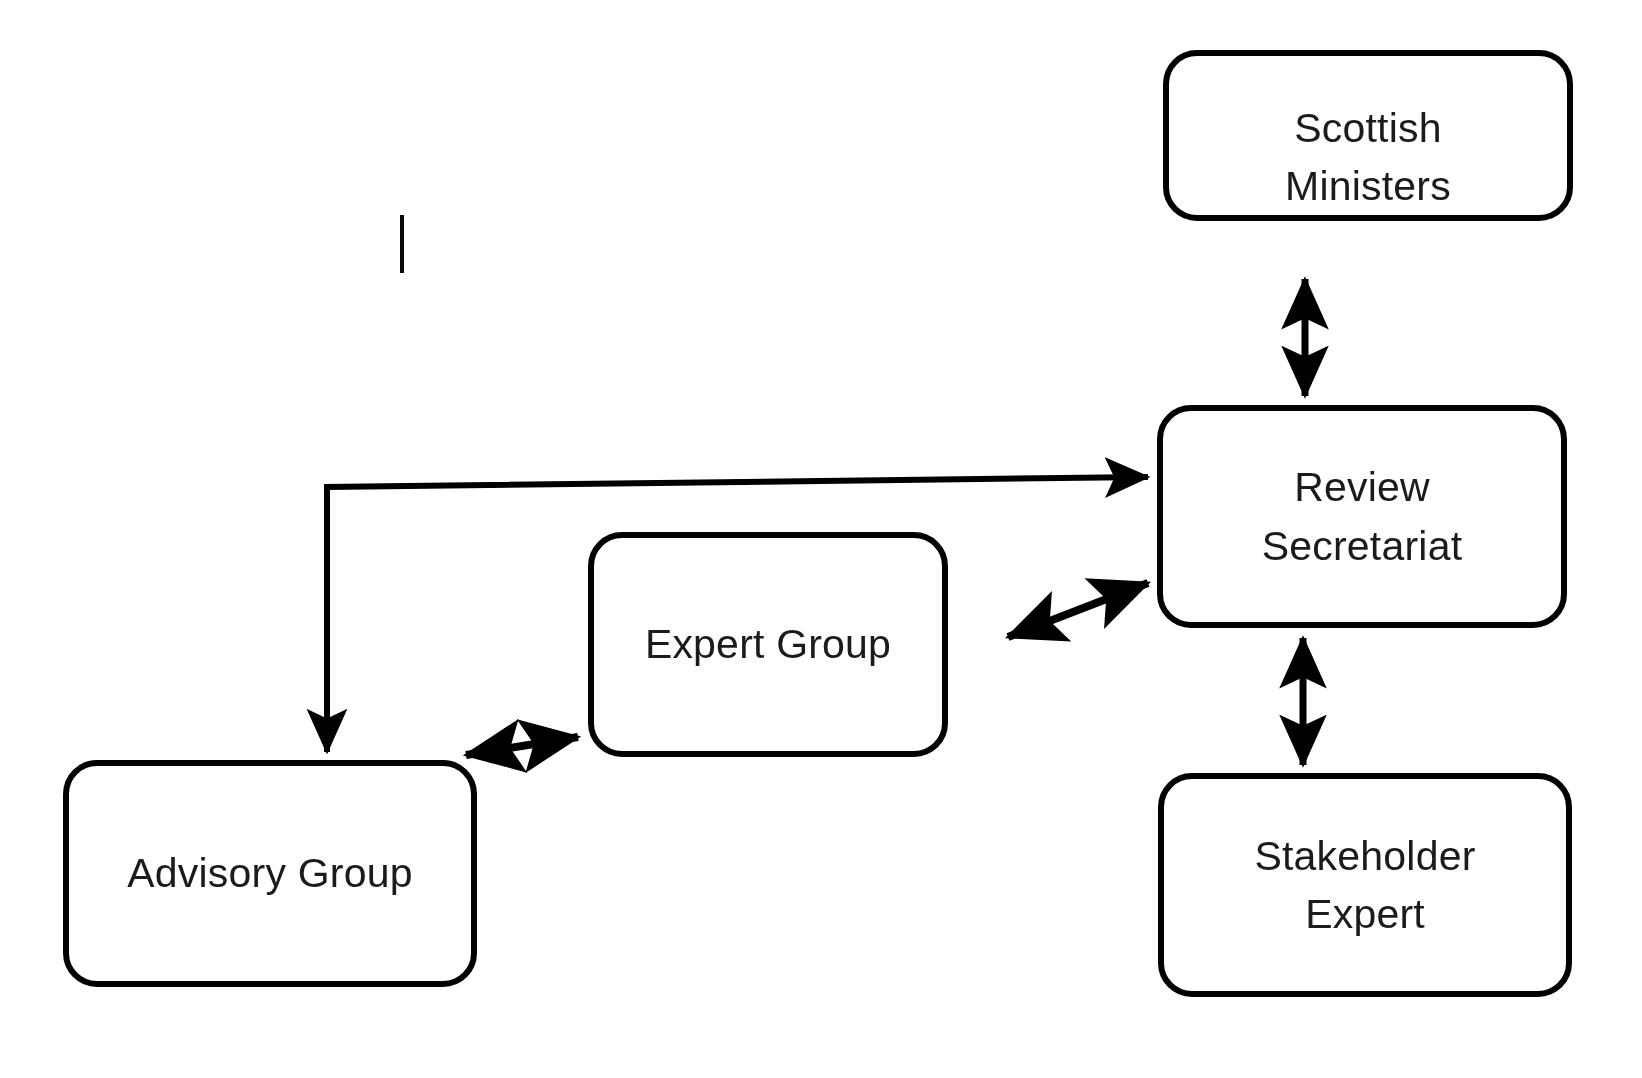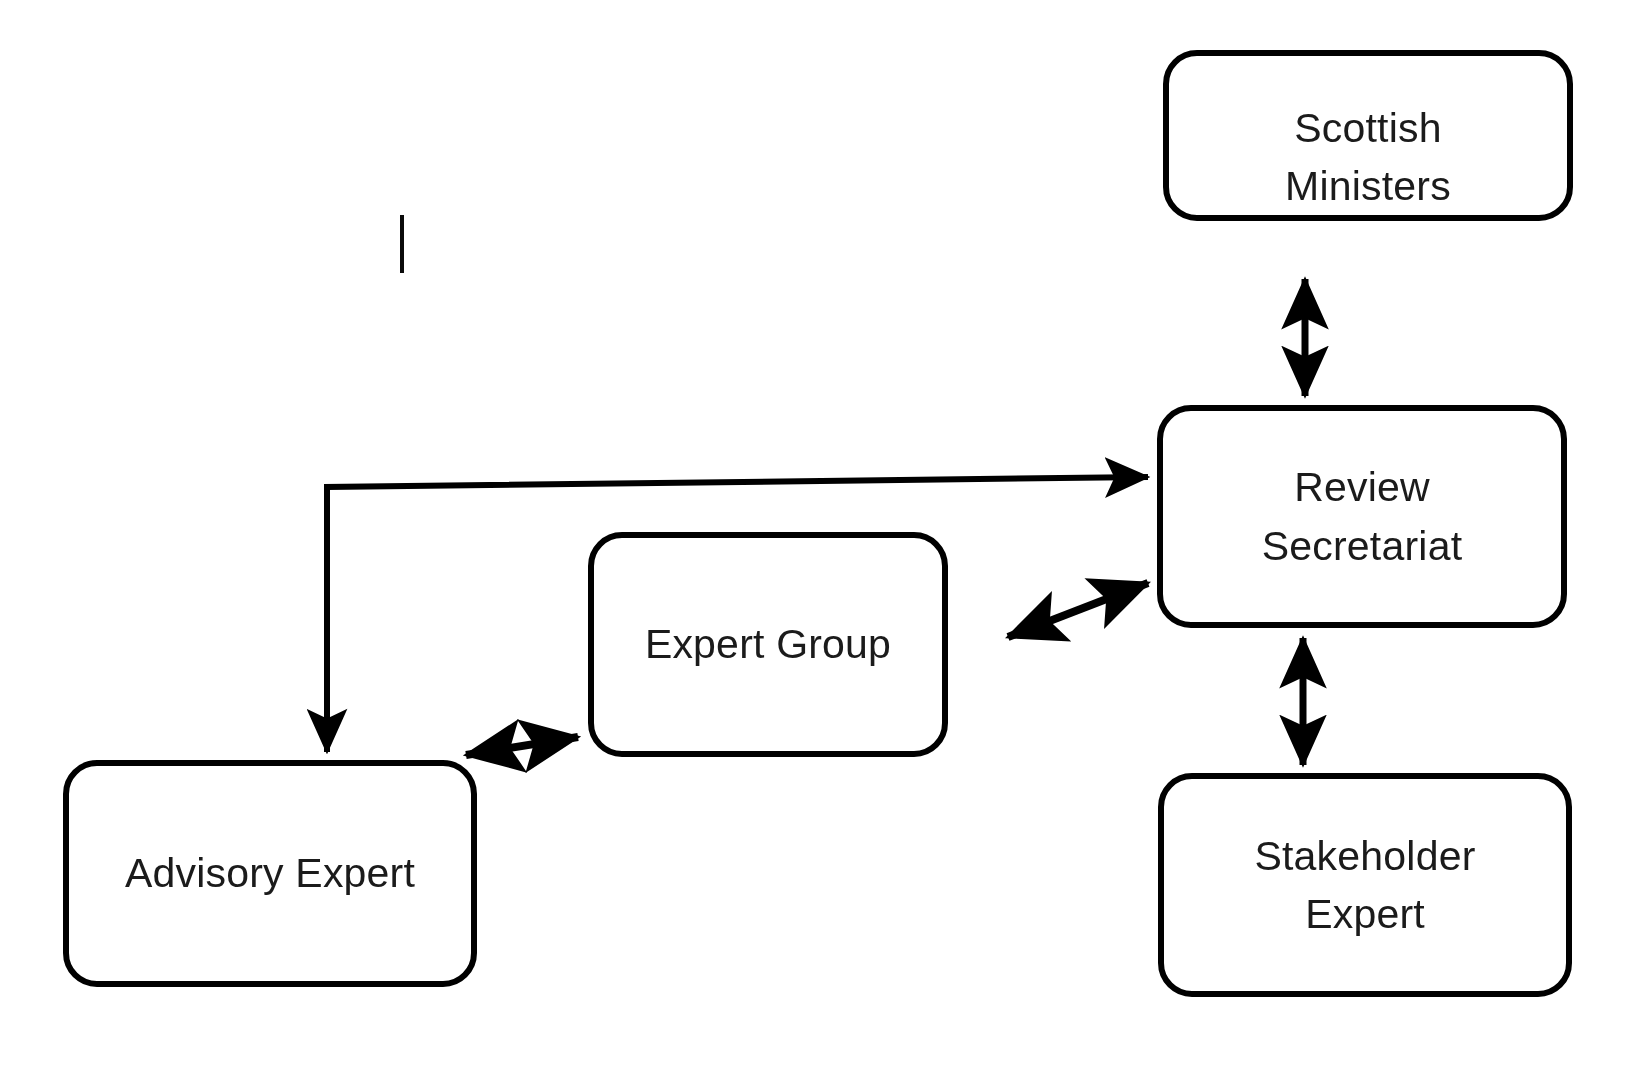--- a/index.html
+++ b/index.html
@@ -100,18 +100,18 @@
   <div class="node-box" id="node-stakeholder-group">
     <span class="node-label">Stakeholder
 Expert</span>
   </div>
 
   <div class="node-box" id="node-expert-group">
     <span class="node-label">Expert Group</span>
   </div>
 
   <div class="node-box" id="node-advisory-group">
-    <span class="node-label">Advisory Expert</span>
+    <span class="node-label">Advisory Group</span>
   </div>
 
   <div id="text-cursor"></div>
 
 </div>
 
 </body></html>

